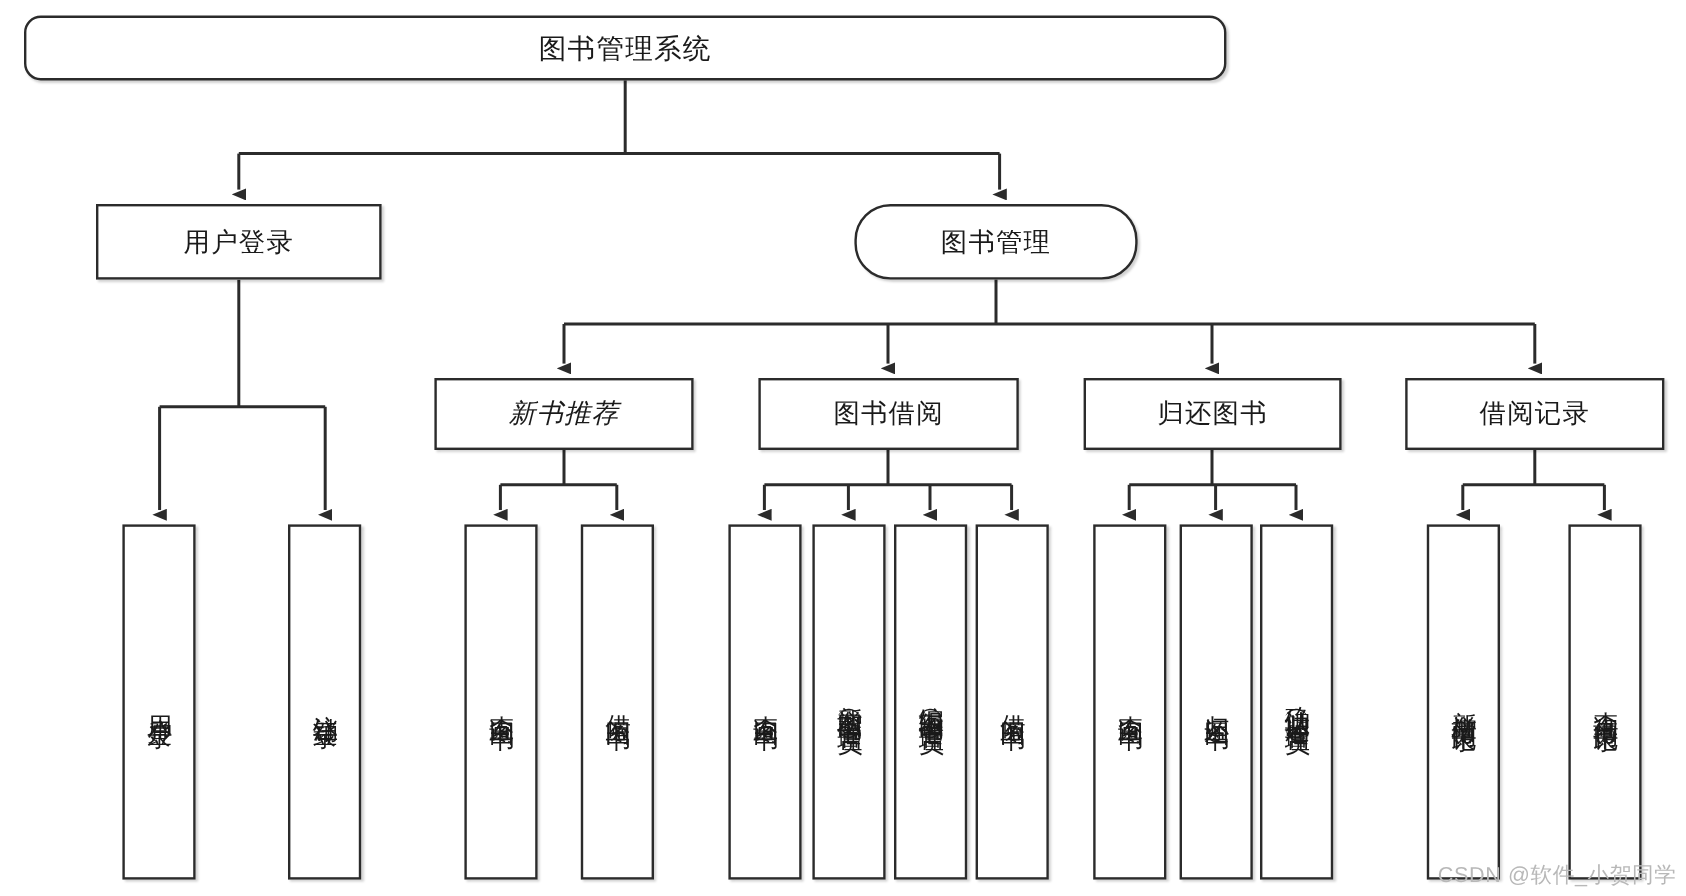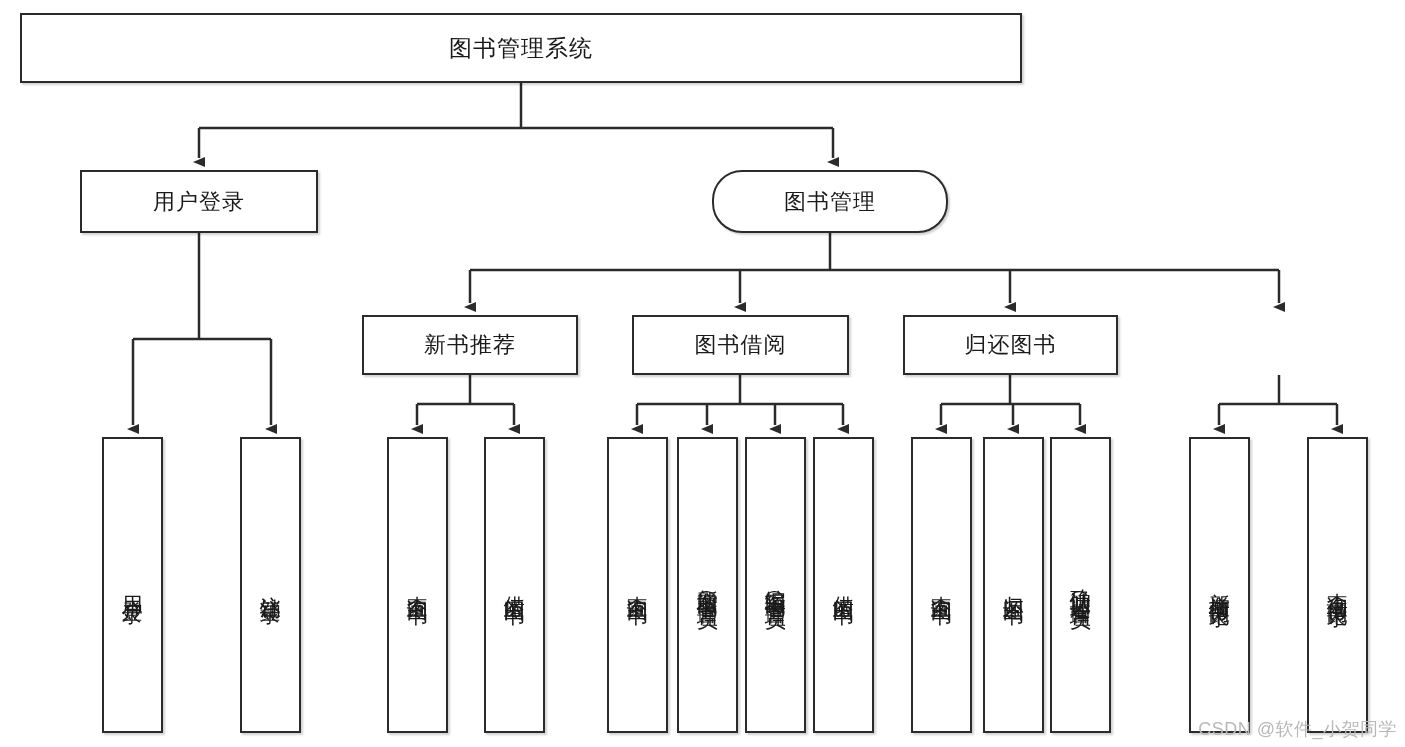--- a/index.html
+++ b/index.html
@@ -113,39 +113,42 @@
       <path d="M1013,404 L1013,425" marker-end="url(#arrow)"></path>
       <path d="M1080,404 L1080,425" marker-end="url(#arrow)"></path>
 
       <path d="M1279,375 L1279,404"></path>
       <path d="M1219,404 L1337,404"></path>
       <path d="M1219,404 L1219,425" marker-end="url(#arrow)"></path>
       <path d="M1337,404 L1337,425" marker-end="url(#arrow)"></path>
     </g>
   </svg>
 
-  <div class="node root" style="left:20px; top:13px; width:1002px; height:70px;">
+  <div class="node root" style="left:20px; top:13px; width:1002px; height:54px;border-radius:14px;">
     <span class="label">图书管理系统</span>
   </div>
 
   <div class="node" style="left:80px; top:170px; width:238px; height:63px;">
     <span class="label">用户登录</span>
   </div>
   <div class="node" style="left:712px; top:170px; width:236px; height:63px;border-radius:30px;">
     <span class="label">图书管理</span>
   </div>
 
-  <div class="node" style="left:362px; top:315px; width:216px; height:60px;">
+  <div class="node" style="left:362px; top:315px; width:216px; height:60px;font-style:italic;">
     <span class="label">新书推荐</span>
   </div>
   <div class="node" style="left:632px; top:315px; width:217px; height:60px;">
     <span class="label">图书借阅</span>
   </div>
   <div class="node" style="left:903px; top:315px; width:215px; height:60px;">
     <span class="label">归还图书</span>
+  </div>
+  <div class="node" style="left:1171px; top:315px; width:216px; height:60px;">
+    <span class="label">借阅记录</span>
   </div>
 
   <div class="node vert" style="left:102px; top:437px; width:61px; height:296px;">
     <span class="label">用户登录</span>
   </div>
   <div class="node vert" style="left:240px; top:437px; width:61px; height:296px;">
     <span class="label">注销登录</span>
   </div>
   <div class="node vert" style="left:387px; top:437px; width:61px; height:296px;">
     <span class="label">查询图书</span>

